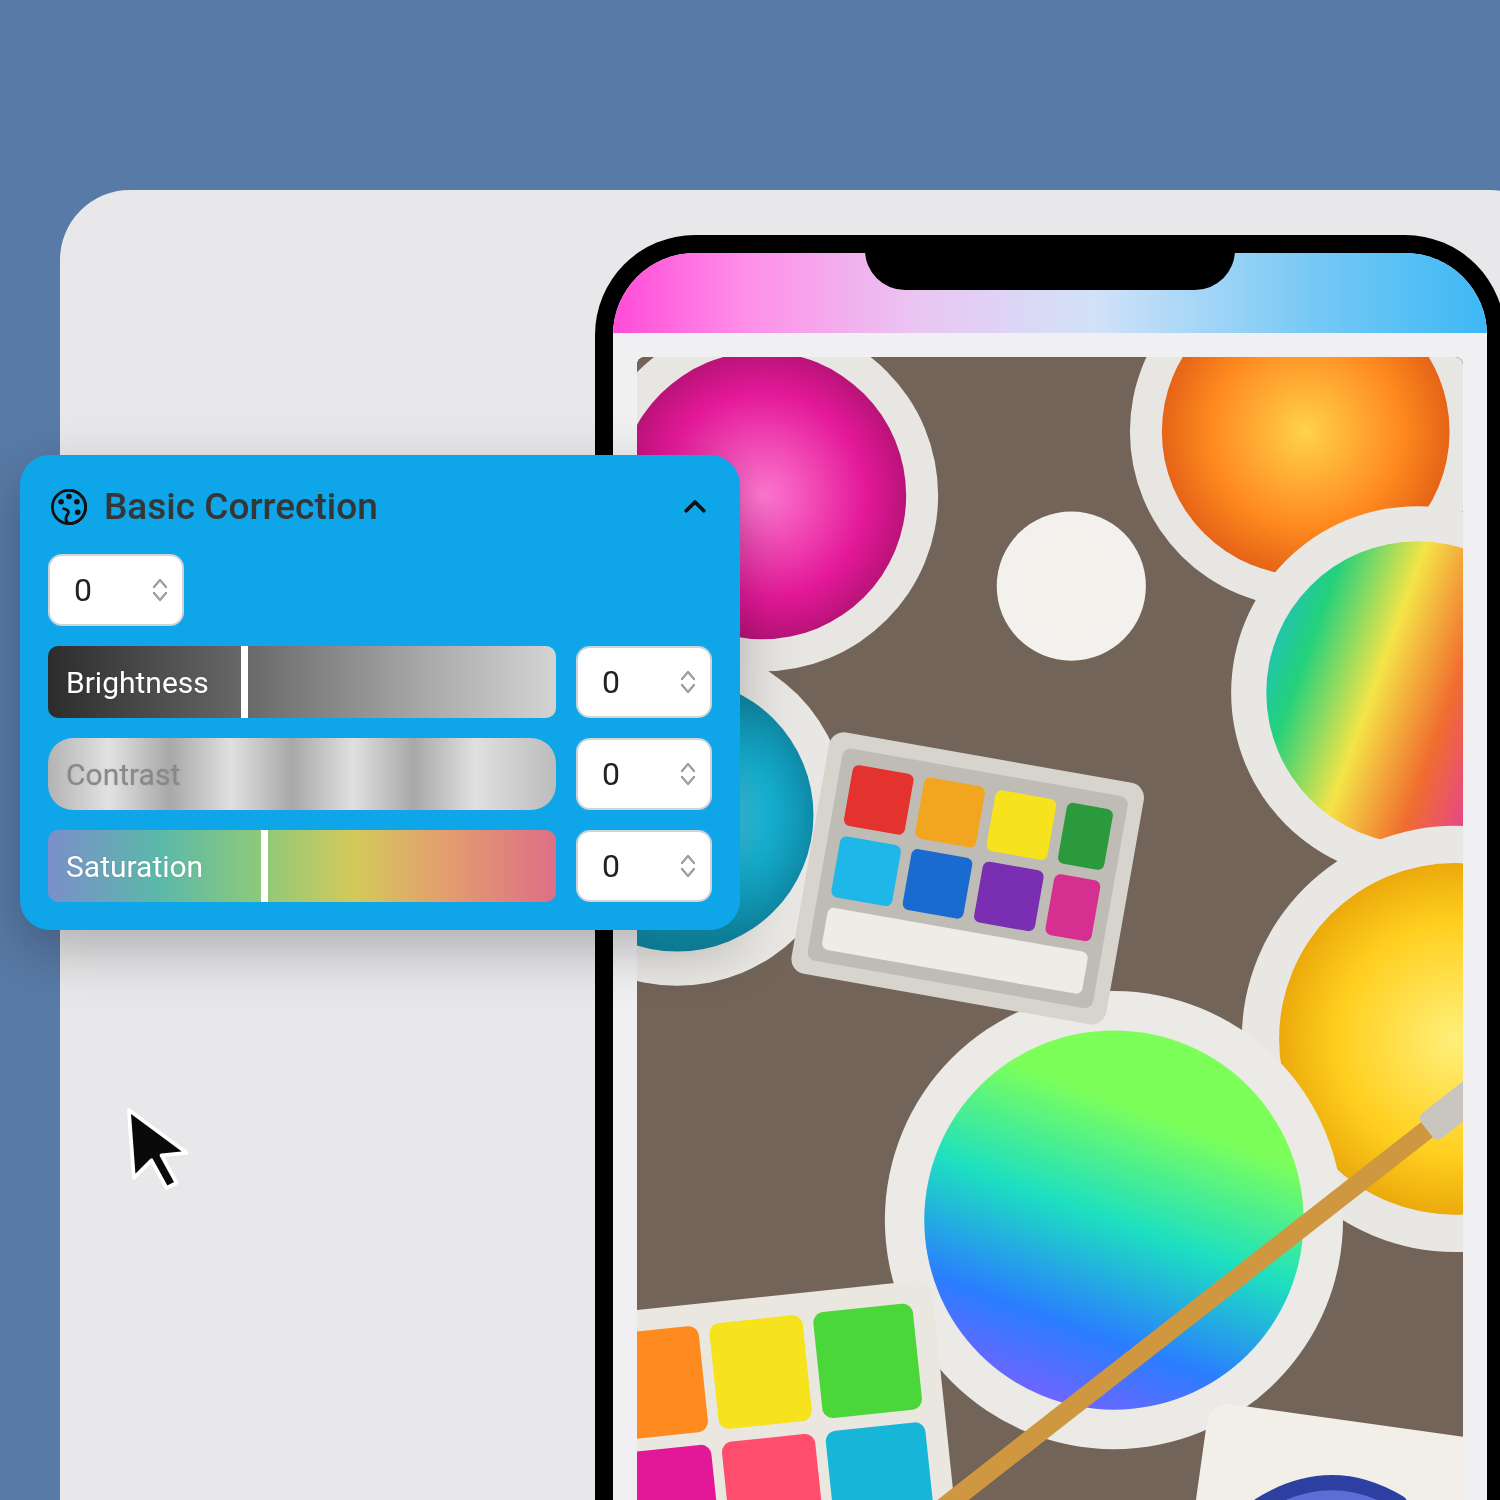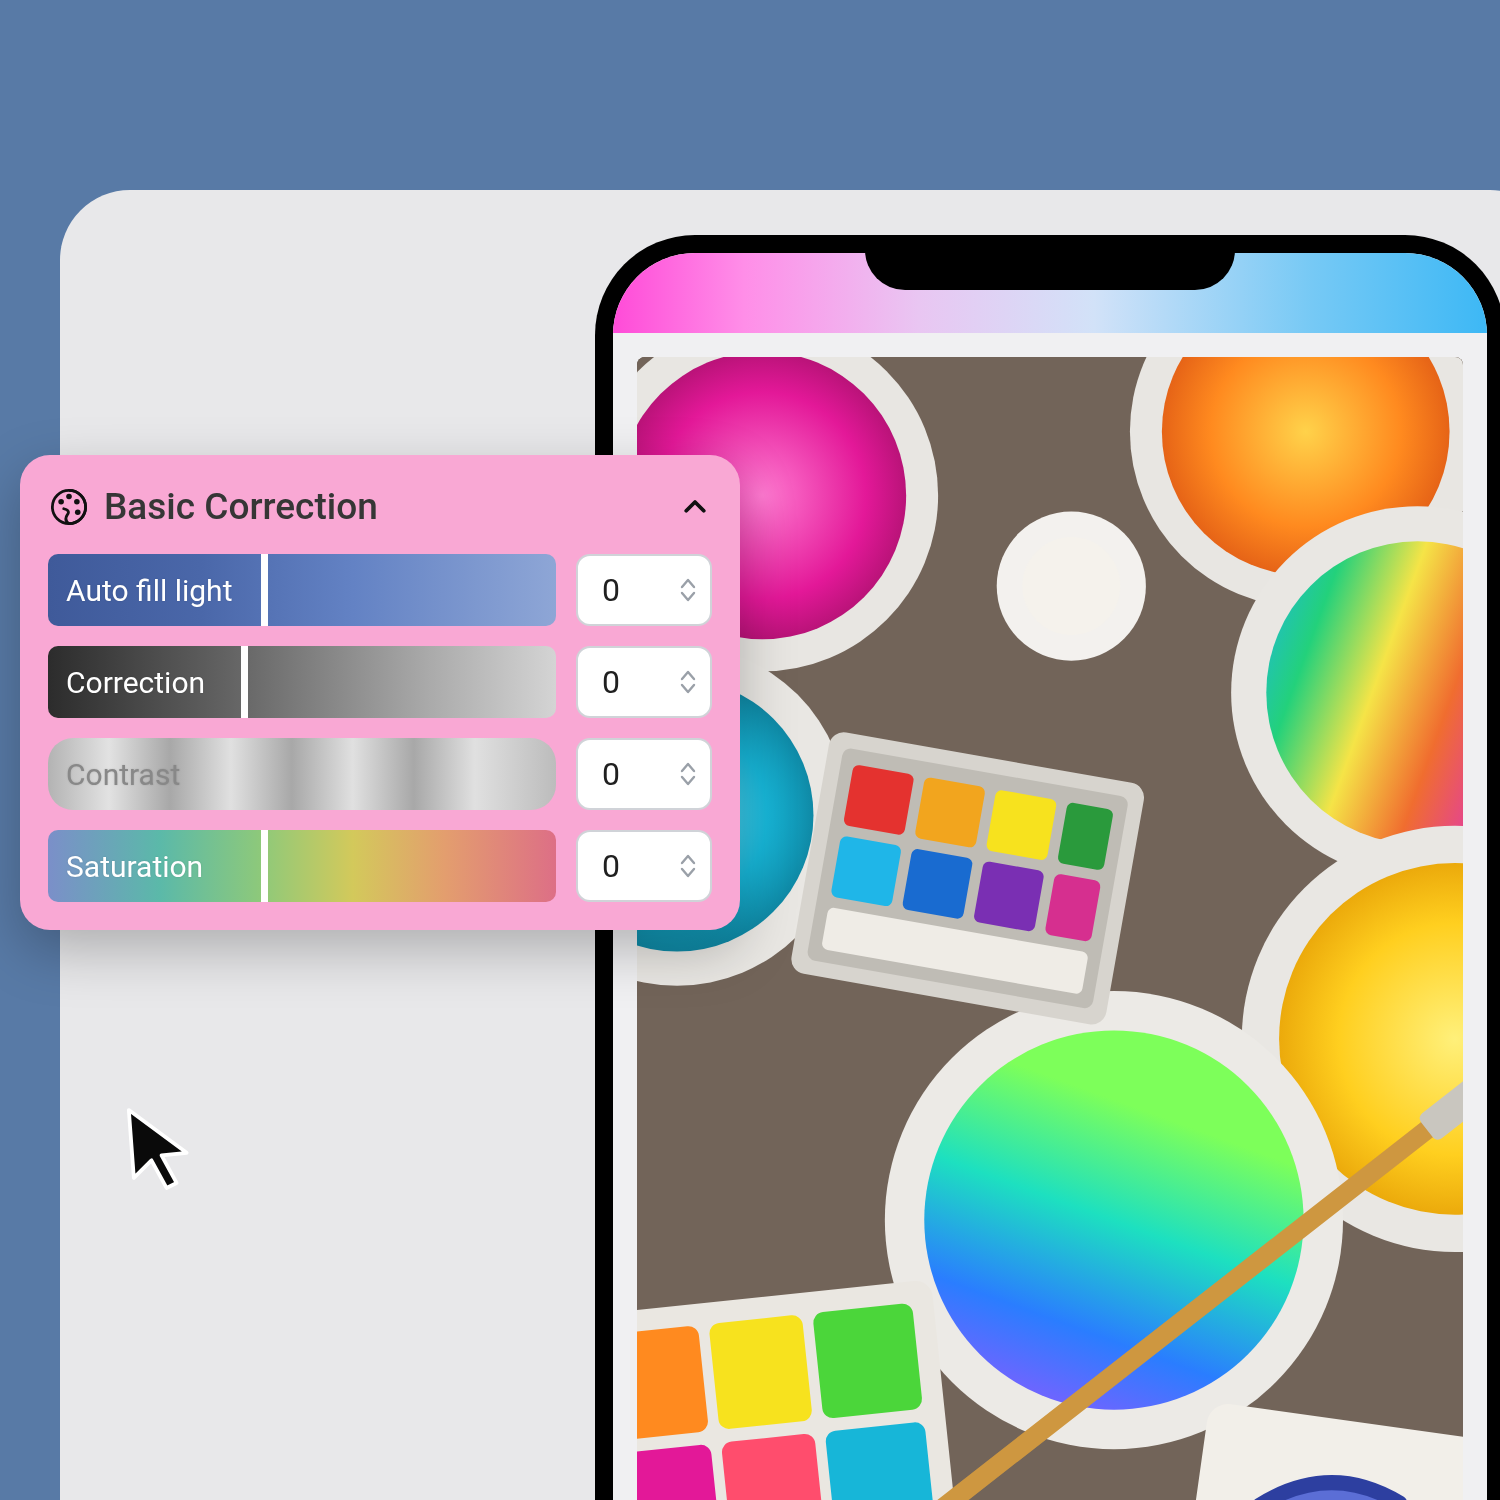--- a/index.html
+++ b/index.html
@@ -76,21 +76,21 @@
     background: #64574f;
   }
   .phone-image svg { display:block; width:100%; height:100%; }
 
   
   .panel {
     position: absolute;
     left: 20px;
     top: 455px;
     width: 720px;
-    background: #f9a8d4;
+    background: #0ea5e9;
     border-radius: 30px;
     box-shadow: 0 20px 55px rgba(0,0,0,0.25);
     padding: 30px 28px 28px;
     z-index: 5;
   }
   .panel-header {
     display: flex;
     align-items: center;
     gap: 14px;
     margin-bottom: 26px;
@@ -321,40 +321,36 @@
     </span>
     <div class="panel-title">Basic Correction</div>
     <span class="chevron">
       <svg viewBox="0 0 24 24" width="30" height="30">
           <path d="M5 15 L12 8 L19 15" fill="none" stroke="#111" stroke-width="3" stroke-linecap="round" stroke-linejoin="round"></path>
         </svg>
     </span>
   </div>
 
   <div class="slider-row">
-    <div class="slider-track track-autofill">
-      <span class="slider-label">Auto fill light</span>
-      <div class="slider-handle"></div>
-    </div>
     <div class="stepper">
       <span class="stepper-val">0</span>
       <span class="stepper-arrows">
         <svg width="16" height="12" viewBox="0 0 16 12">
             <path d="M2 10 L8 3 L14 10" fill="none" stroke="#9aa0a8" stroke-width="2.4" stroke-linecap="round" stroke-linejoin="round"></path>
           </svg>
         <svg width="16" height="12" viewBox="0 0 16 12">
             <path d="M2 2 L8 9 L14 2" fill="none" stroke="#9aa0a8" stroke-width="2.4" stroke-linecap="round" stroke-linejoin="round"></path>
           </svg>
       </span>
     </div>
   </div>
 
   <div class="slider-row">
     <div class="slider-track track-brightness">
-      <span class="slider-label">Correction</span>
+      <span class="slider-label">Brightness</span>
       <div class="slider-handle"></div>
     </div>
     <div class="stepper">
       <span class="stepper-val">0</span>
       <span class="stepper-arrows">
         <svg width="16" height="12" viewBox="0 0 16 12">
             <path d="M2 10 L8 3 L14 10" fill="none" stroke="#9aa0a8" stroke-width="2.4" stroke-linecap="round" stroke-linejoin="round"></path>
           </svg>
         <svg width="16" height="12" viewBox="0 0 16 12">
             <path d="M2 2 L8 9 L14 2" fill="none" stroke="#9aa0a8" stroke-width="2.4" stroke-linecap="round" stroke-linejoin="round"></path>

